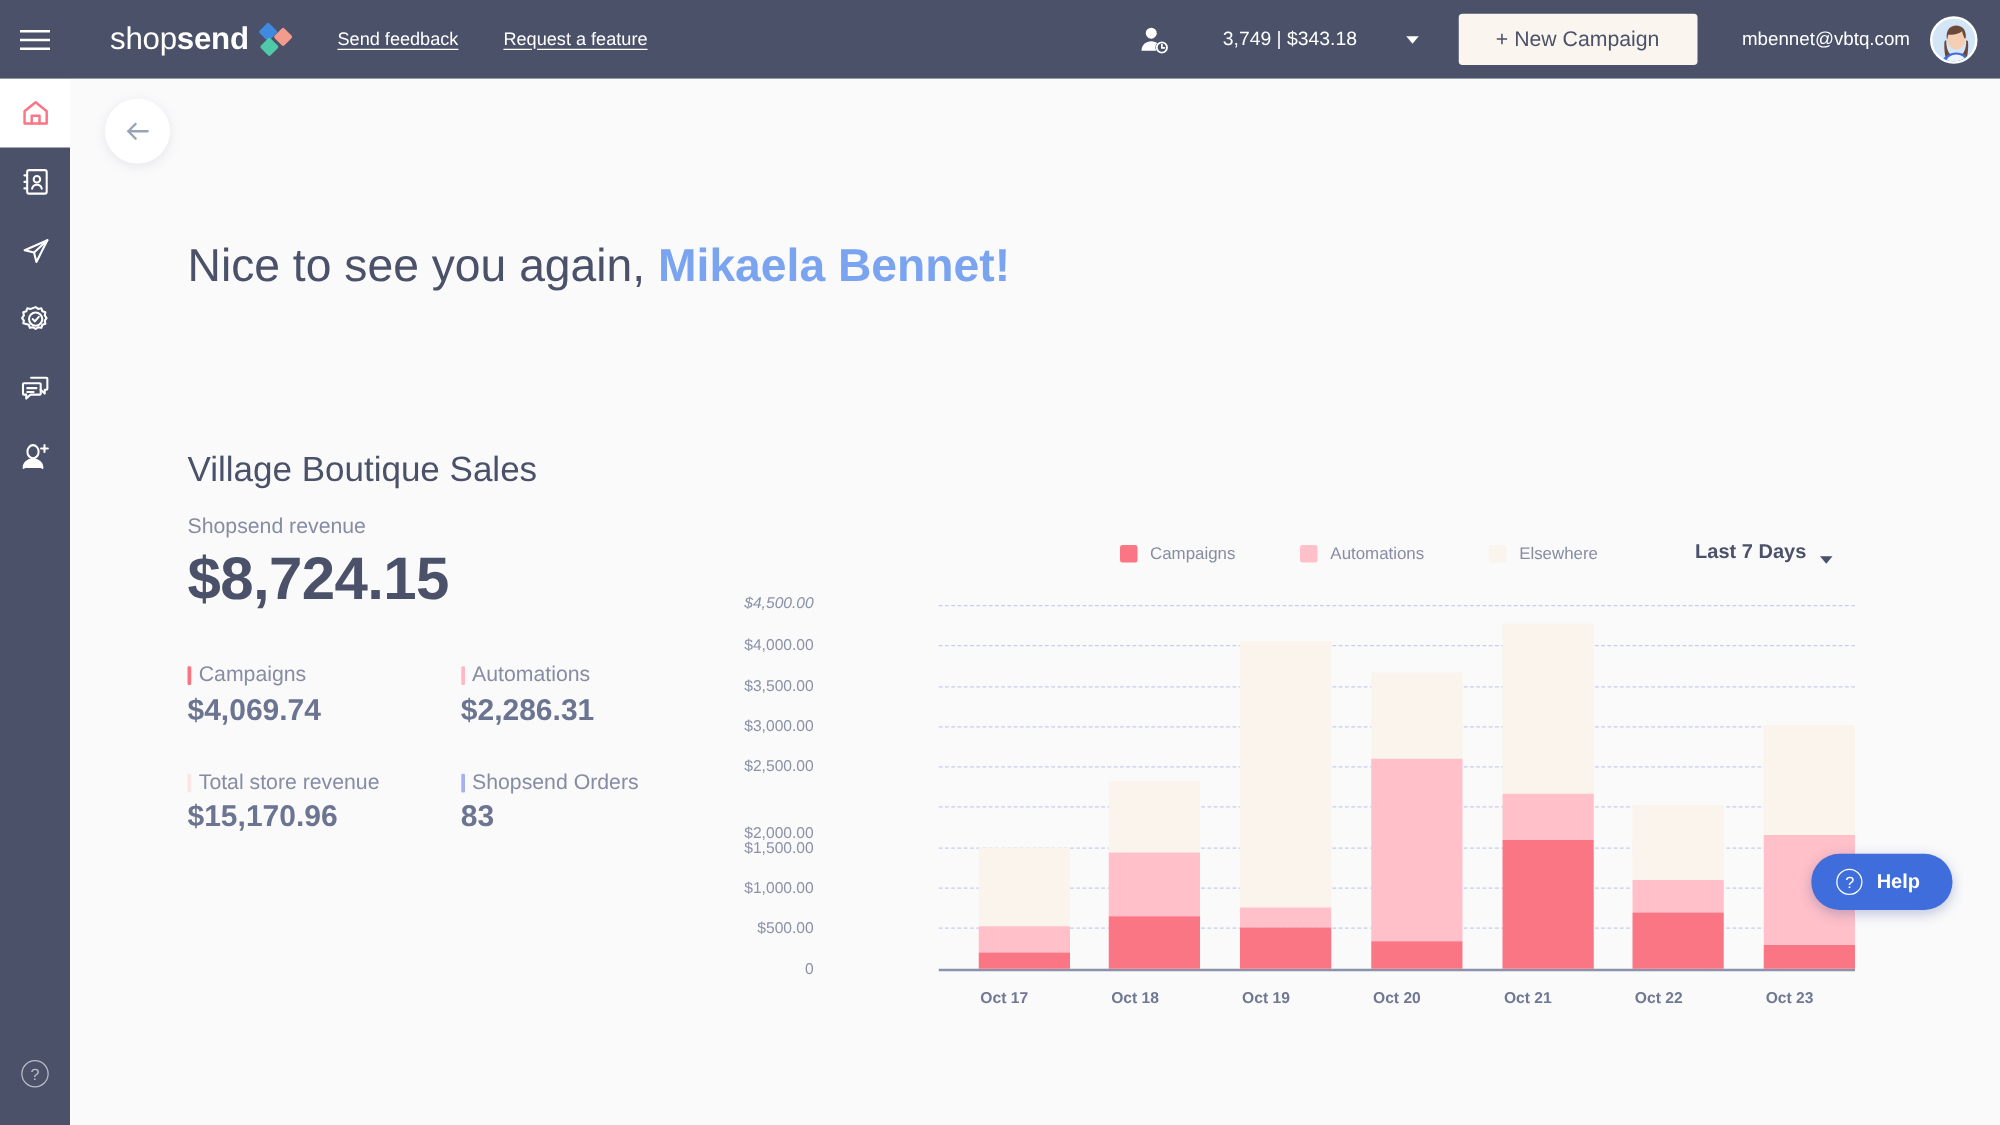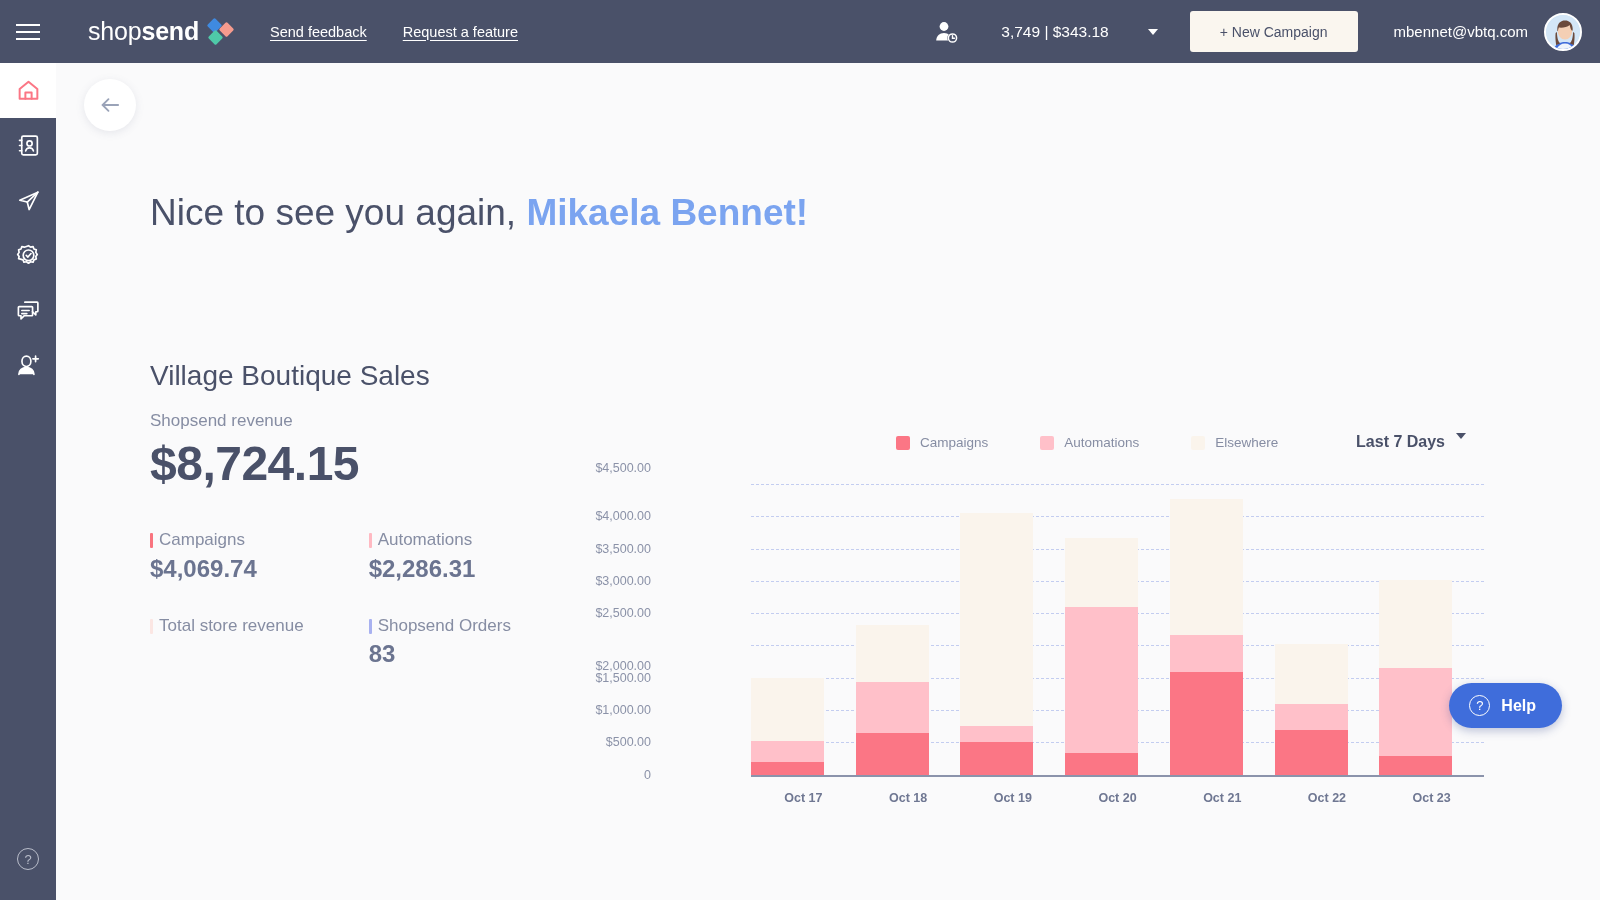--- a/index.html
+++ b/index.html
@@ -35,21 +35,21 @@
   #credits-group { display: flex; align-items: center; cursor: pointer; gap: 29px; }
   #credit-icon { width: 26px; height: 26px; margin-right: 13px; }
   #credits-text { color: #ffffff; font-size: 15.5px; }
   #credits-caret {
     width: 0; height: 0; margin-left: 10px;
     border-left: 5px solid transparent; border-right: 5px solid transparent;
     border-top: 6px solid #ffffff;
   }
   #new-campaign {
     margin-left: 32px; height: 41px; padding: 0 30px; background: #faf6ef;
-    color: #4a5169; font-size: 14px; border: none; border-radius: 3px;
+    color: #4a5169; font-size: 17px; border: none; border-radius: 3px;
     cursor: pointer; font-family: inherit;
   }
   #user-email { color: #ffffff; font-size: 15px; margin-left: 36px; cursor: pointer; }
   #avatar {
     width: 38px; height: 38px; border-radius: 50%; margin-left: 16px; margin-right: 18px;
     background: #cfe4f5; border: 2px solid #ffffff; overflow: hidden;
     position: relative; cursor: pointer; flex: none;
   }
 
   
@@ -96,42 +96,42 @@
   .stat-grid.row2 .stat-num { margin-top: 4px; }
   .pad-left { padding-left: 9px; }
 
   
   #chart-panel { position: absolute; left: 540px; top: 310px; width: 900px; height: 420px; }
   #legend { position: absolute; left: 300px; top: 62px; display: flex; align-items: center; }
   .legend-item { display: flex; align-items: center; margin-right: 52px; cursor: pointer; }
   .legend-swatch { width: 14px; height: 14px; border-radius: 2px; margin-right: 10px; }
   .legend-label { font-size: 13.5px; color: #868da3; }
   #range-picker {
-    position: absolute; right: 30px; top: 60px; display: flex; align-items: flex-start;
+    position: absolute; right: 30px; top: 60px; display: flex; align-items: flex-end;
     font-size: 16px; font-weight: bold; color: #4a5169; cursor: pointer;
   }
   #range-caret {
     width: 0; height: 0; margin-left: 11px;
     border-left: 5px solid transparent; border-right: 5px solid transparent;
     border-top: 6px solid #4a5169;
   }
 
   #plot { position: absolute; left: 0; top: 95px; width: 900px; height: 325px; }
   .ytick {
     position: absolute; right: 845px; width: 120px; text-align: right;
     font-size: 12.5px; color: #8b92a8; transform: translateY(-50%);
     white-space: nowrap;
   }
   .gridline {
     position: absolute; left: 155px; right: 12px; height: 0;
     border-top: 1.5px dashed #c3cdf0;
   }
   #axis-line { position: absolute; left: 155px; right: 12px; bottom: 16px; height: 2.5px; background: #8b93ab; }
   #bars { position: absolute; left: 155px; right: 12px; bottom: 18.5px; top: 0; display: flex; }
-  .bar-col { flex: 1; display: flex; flex-direction: column; justify-content: flex-end; align-items: flex-start; position: relative; }
+  .bar-col { flex: 1; display: flex; flex-direction: column; justify-content: flex-end; align-items: flex-end; position: relative; }
   .bar-stack { width: 73px; display: flex; flex-direction: column; justify-content: flex-end; }
   .seg { width: 100%; }
   .xtick {
     position: absolute; bottom: -30px; left: 0; right: 0; text-align: center;
     font-size: 12.5px; color: #6f7792; font-weight: bold;
   }
 
   
   #help-bubble {
     position: absolute; right: 38px; bottom: 28px; height: 45px; padding: 0 26px 0 20px;
@@ -280,20 +280,21 @@
         <div class="stat-num">$2,286.31</div>
       </div>
     </div>
 
     <div class="stat-grid row2">
       <div class="stat-cell">
         <div class="stat-head">
           <div class="stat-bar" id="sb2" style="background: rgb(251, 230, 227);"></div>
           <div class="stat-label">Total store revenue</div>
         </div>
+        <div class="stat-num">$15,170.96</div>
       </div>
       <div class="stat-cell pad-left">
         <div class="stat-head">
           <div class="stat-bar" id="sb3" style="background: rgb(168, 177, 240);"></div>
           <div class="stat-label">Shopsend Orders</div>
         </div>
         <div class="stat-num">83</div>
       </div>
     </div>
   </div>
@@ -314,21 +315,21 @@
         </div>
       </div>
 
     <div id="range-picker">
       <span>Last 7 Days</span>
       <span id="range-caret"></span>
     </div>
 
     <div id="plot">
       <div id="yticks">
-          <div class="ytick" style="top: 0;">$4,500.00</div>
+          <div class="ytick" style="top: 14px; font-style: italic;">$4,500.00</div>
           <div class="ytick" style="top: 48.3947px;">$4,000.00</div>
           <div class="ytick" style="top: 80.6579px;">$3,500.00</div>
           <div class="ytick" style="top: 112.921px;">$3,000.00</div>
           <div class="ytick" style="top: 145.184px;">$2,500.00</div>
           <div class="ytick" style="top: 177.447px; margin-top: 21px;">$2,000.00</div>
           <div class="ytick" style="top: 209.711px;">$1,500.00</div>
           <div class="ytick" style="top: 241.974px;">$1,000.00</div>
           <div class="ytick" style="top: 274.237px;">$500.00</div>
           <div class="ytick" style="top: 306.5px;">0</div>
         </div>

